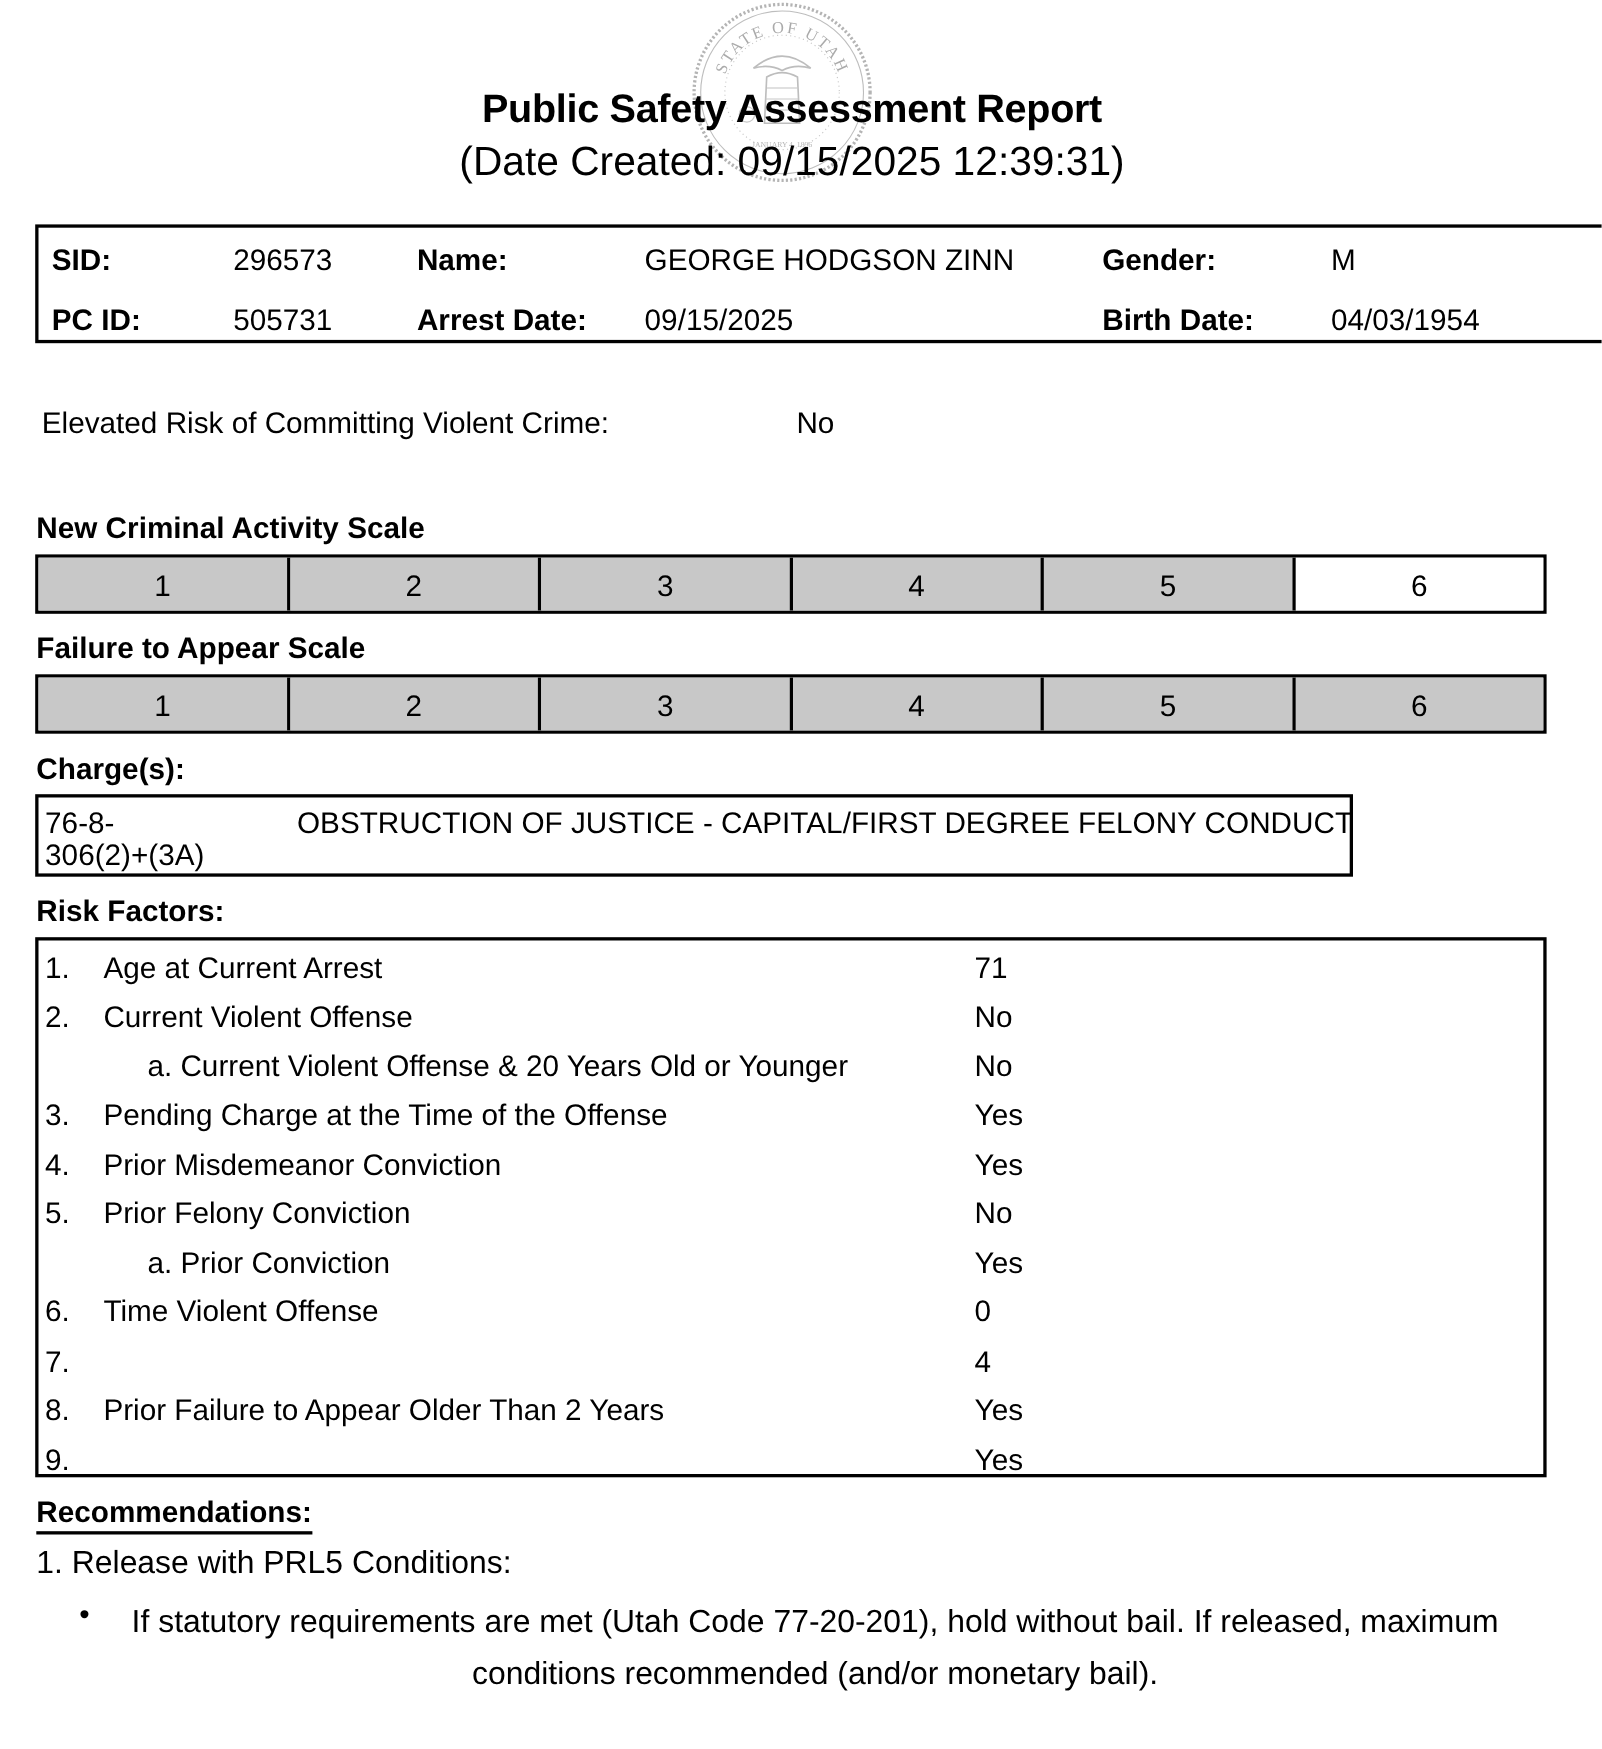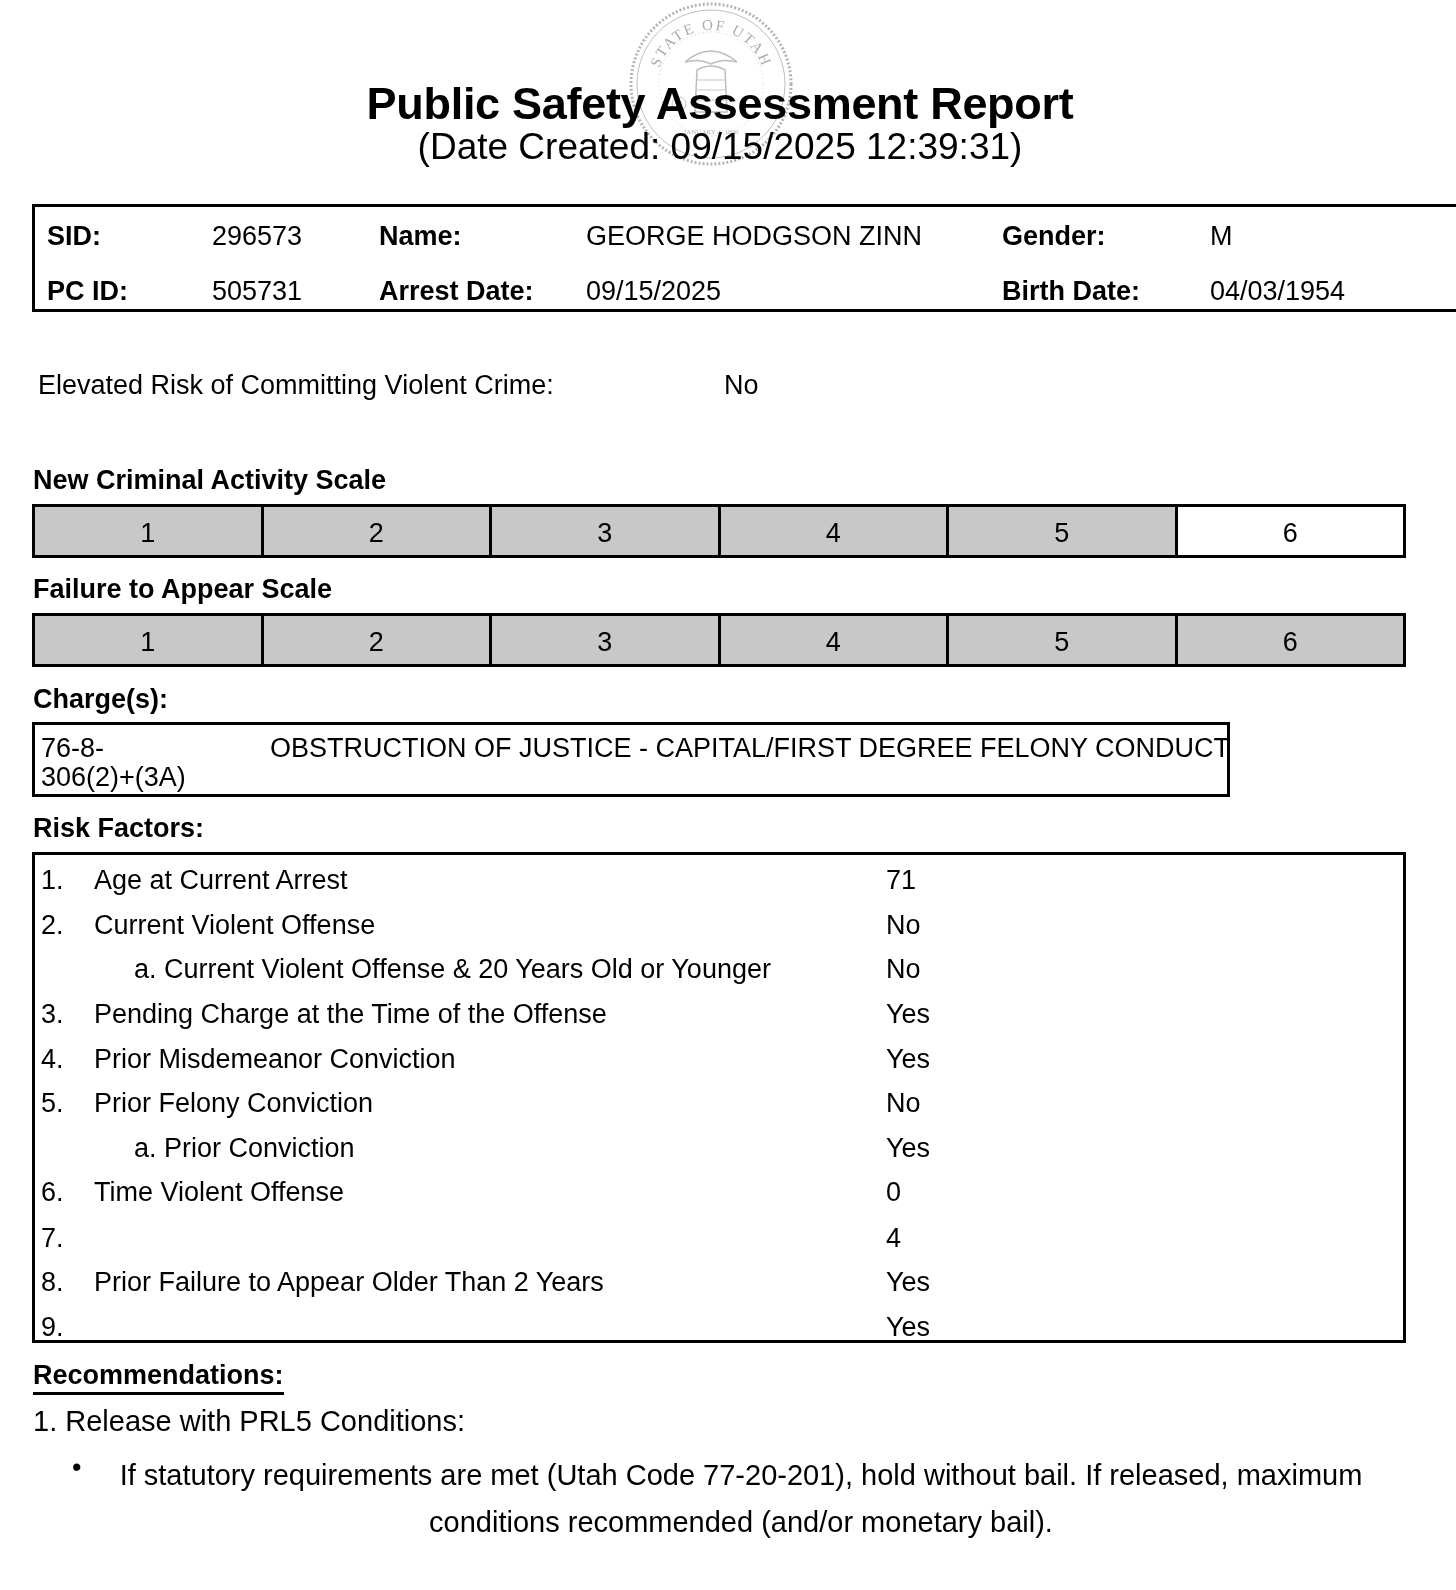--- a/index.html
+++ b/index.html
@@ -10,21 +10,21 @@
     .abs { position: absolute; }
 
     
     .seal {
       left: 627px; top: 0px; width: 168px; height: 168px;
       opacity: 0.55;
     }
 
     .title {
       left: 0; width: 1440px; top: 78px; text-align: center;
-      font-weight: bold; font-size: 45px; letter-spacing: -0.3px;
+      font-weight: bold; font-size: 36px; letter-spacing: -0.3px;
     }
     .subtitle {
       left: 0; width: 1440px; top: 126px; text-align: center;
       font-size: 37px;
     }
 
     
     .info-box {
       left: 32px; top: 204px; width: 1448px; height: 108px;
       border: 3px solid #000; box-sizing: border-box;

